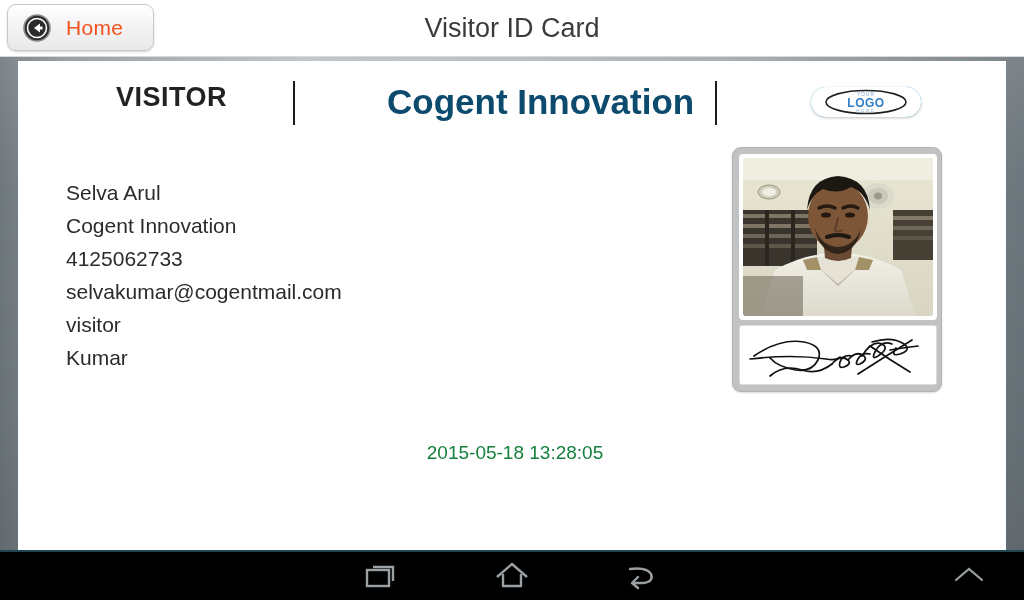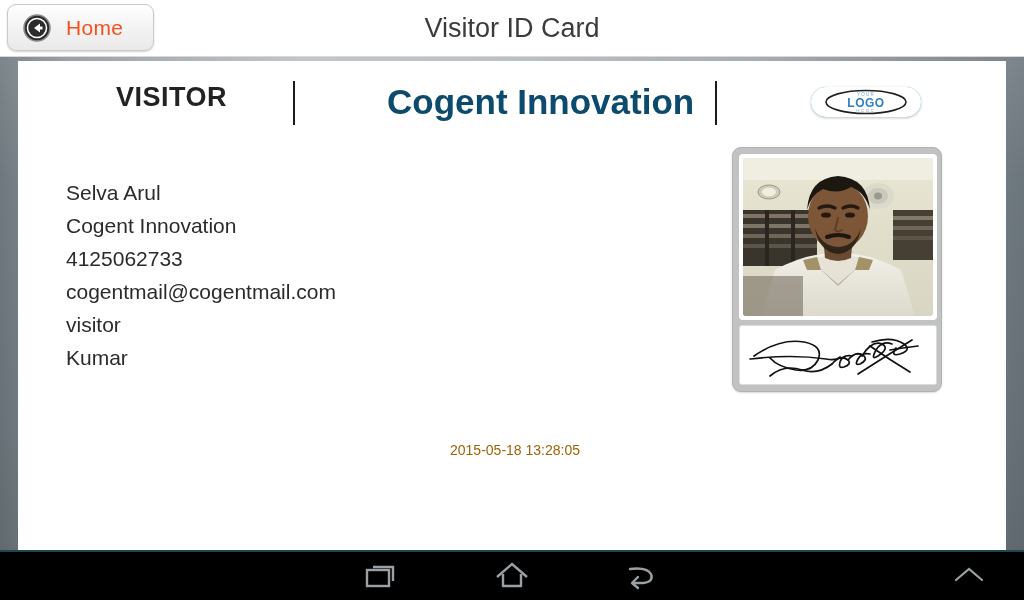--- a/index.html
+++ b/index.html
@@ -130,22 +130,22 @@
     color: #2b2b2b;
     line-height: 33px;
   }
   .details div { white-space: nowrap; }
 
   
   .timestamp {
     position: absolute; left: 0; top: 378px;
     width: 988px;
     text-align: center;
-    font-size: 14px;
-    color: #a16207;
+    font-size: 19px;
+    color: #15803d;
   }
 
   
   .media-panel {
     position: absolute; left: 711px; top: 83px;
     width: 210px; height: 245px;
     background: #c0c3c2;
     border: 1px solid #b0b3b2;
     border-radius: 9px;
     box-sizing: border-box;
@@ -236,21 +236,21 @@
             <text x="55" y="20" font-family="Liberation Sans, sans-serif" font-size="12" font-weight="bold" fill="#2f7fc6" text-anchor="middle" letter-spacing="0.5">LOGO</text>
             <text x="55" y="25.5" font-family="Liberation Sans, sans-serif" font-size="4.5" fill="#8fb4da" text-anchor="middle" letter-spacing="1.8">HERE</text>
           </svg>
         </div>
       </div>
 
       <div class="details">
         <div>Selva Arul</div>
         <div>Cogent Innovation</div>
         <div>4125062733</div>
-        <div>cogentmail@cogentmail.com</div>
+        <div>selvakumar@cogentmail.com</div>
         <div>visitor</div>
         <div>Kumar</div>
       </div>
 
       <div class="timestamp">2015-05-18 13:28:05</div>
 
       <div class="media-panel">
 
         <div class="photo-frame">
           <svg width="190" height="158" viewBox="0 0 190 158">

